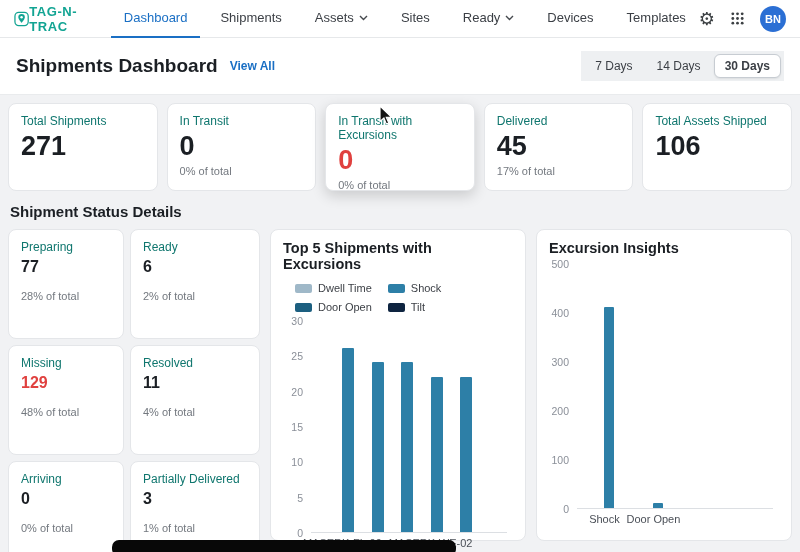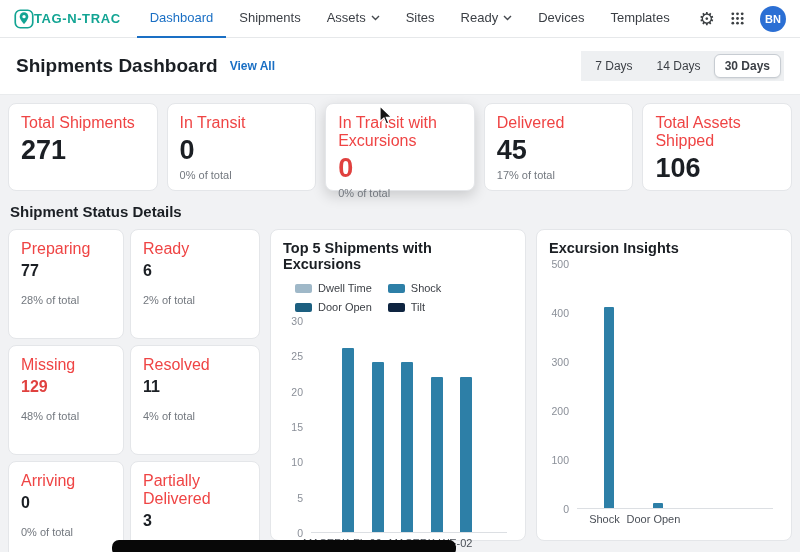--- a/index.html
+++ b/index.html
@@ -3,21 +3,21 @@
 <meta charset="utf-8">
 <style>
   * { margin:0; padding:0; box-sizing:border-box; }
   html,body { width:800px; height:552px; overflow:hidden; }
   body { background:#f1f2f4; font-family:"Liberation Sans",sans-serif; position:relative; color:#1b1f24; }
 
   
   .navbar { height:38px; background:#fff; border-bottom:1px solid #e6e8ea; display:flex; align-items:center; padding:0 14px; }
   .brand { display:flex; align-items:center; margin-right:16px; cursor:pointer; }
   .brand-name { color:#12a493; font-weight:700; font-size:13px; letter-spacing:.6px; }
-  .nav-items { display:flex; height:38px; }
+  .nav-items { display:flex; height:38px;gap:7px; }
   .nav-item { display:flex; align-items:center; gap:5px; padding:0 13px; font-size:13px; color:#3b3f45; cursor:pointer; border-bottom:2px solid transparent; height:100%; }
   .nav-item.active { color:#1a6fc4; border-bottom-color:#1a6fc4; }
   .nav-right { margin-left:auto; display:flex; align-items:center; gap:15px; }
   .gear { font-size:18px; color:#3c4043; line-height:1; cursor:pointer; }
   .grid-icon { cursor:pointer; display:block; }
   .avatar { width:26px; height:26px; border-radius:50%; background:#2b6fd4; color:#fff; font-size:11px; font-weight:700; display:flex; align-items:center; justify-content:center; cursor:pointer; }
 
   
   .page-header { background:#fff; border-bottom:1px solid #e9ebed; padding:13px 16px; display:flex; align-items:center; }
   .page-title { font-size:19px; font-weight:700; }
@@ -25,21 +25,21 @@
   .range-group { margin-left:auto; background:#eef0f2; border-radius:0; padding:3px; display:flex; gap:2px; }
   .range-btn { border:1px solid transparent; background:transparent; font-family:inherit; font-size:12px; color:#3b3f45; padding:4px 10px; border-radius:6px; cursor:pointer; }
   .range-btn.selected { background:#fff; border-color:#c7ccd2; box-shadow:0 1px 2px rgba(0,0,0,.08); font-weight:600; }
 
   
   .main { padding:8px; }
   .card { background:#fff; border:1px solid #e4e6e9; border-radius:8px; }
   .stats-row { display:flex; gap:9px; }
   .stat-card { flex:1; padding:10px 12px; height:88px; cursor:pointer; }
   .stat-card.hovered { box-shadow:0 5px 14px rgba(0,0,0,.16); }
-  .stat-label { font-size:16px; color:#ef4444; }
+  .stat-label { font-size:12px; color:#0f766e; }
   .stat-value { font-size:27px; font-weight:700; margin-top:3px; }
   .red { color:#e0413f; }
   .stat-sub { font-size:11px; color:#73787f; margin-top:3px; }
   .section-title { font-size:15px; font-weight:700; margin:12px 2px 9px; }
 
   .lower { display:flex; gap:10px; align-items:flex-start; }
   .status-grid { display:grid; grid-template-columns:116px 130px; gap:6px; }
   .status-card { padding:10px 12px; height:110px; cursor:pointer; }
   .status-value { font-size:16px; font-weight:700; margin-top:4px; }
   .status-sub { font-size:11px; color:#73787f; margin-top:14px; }

